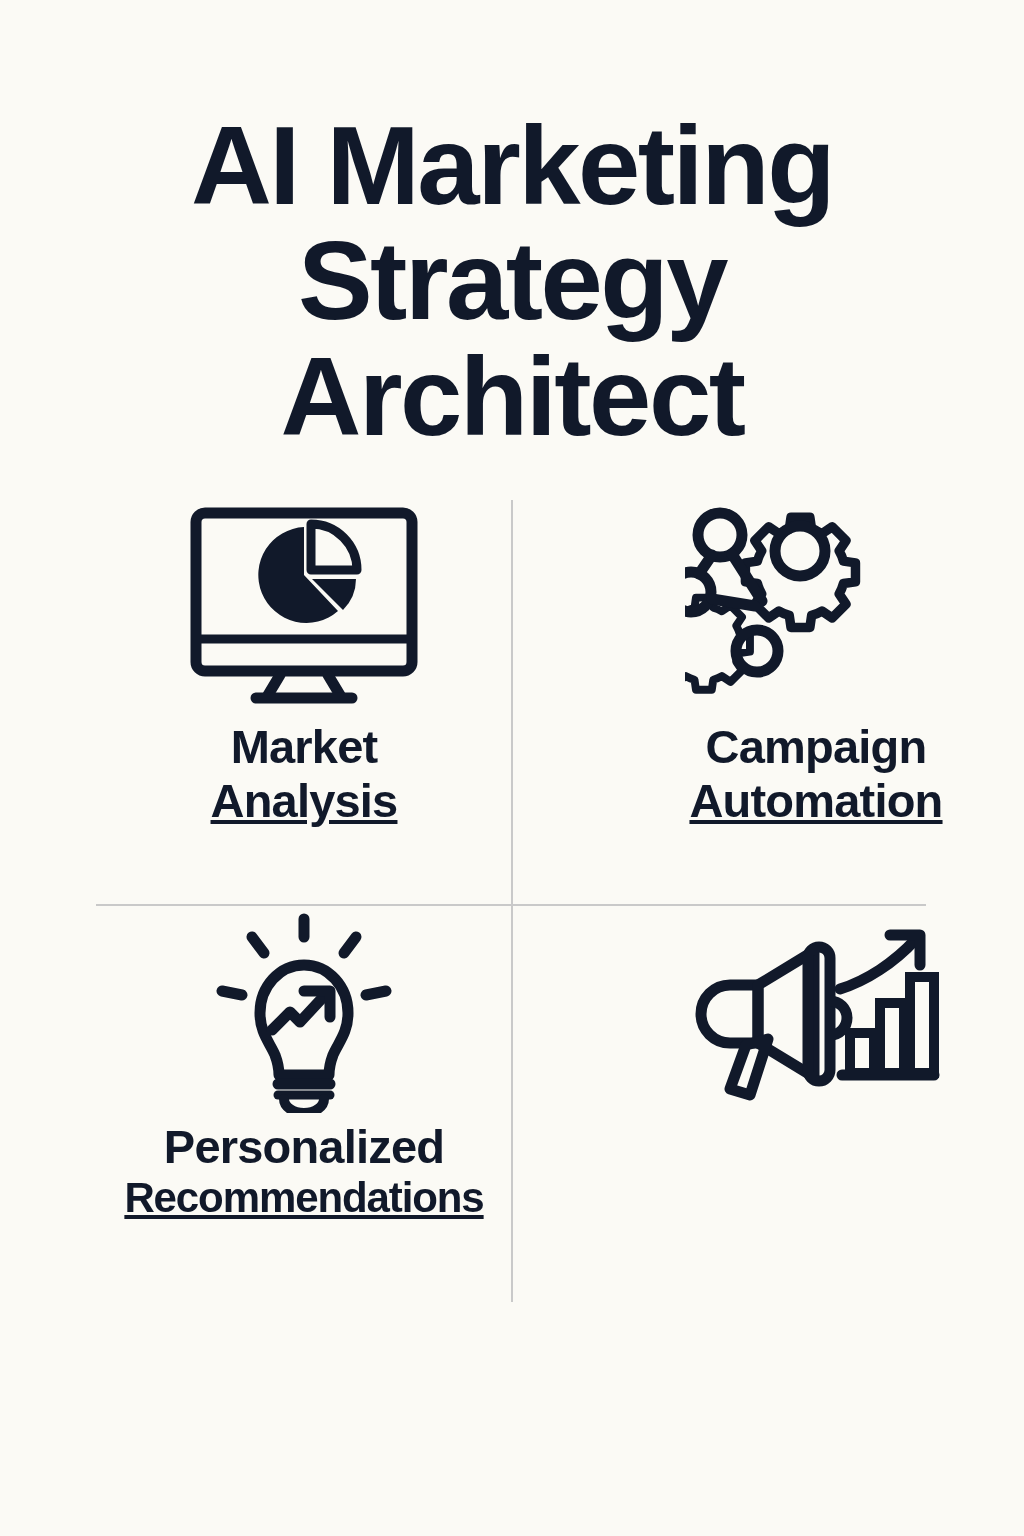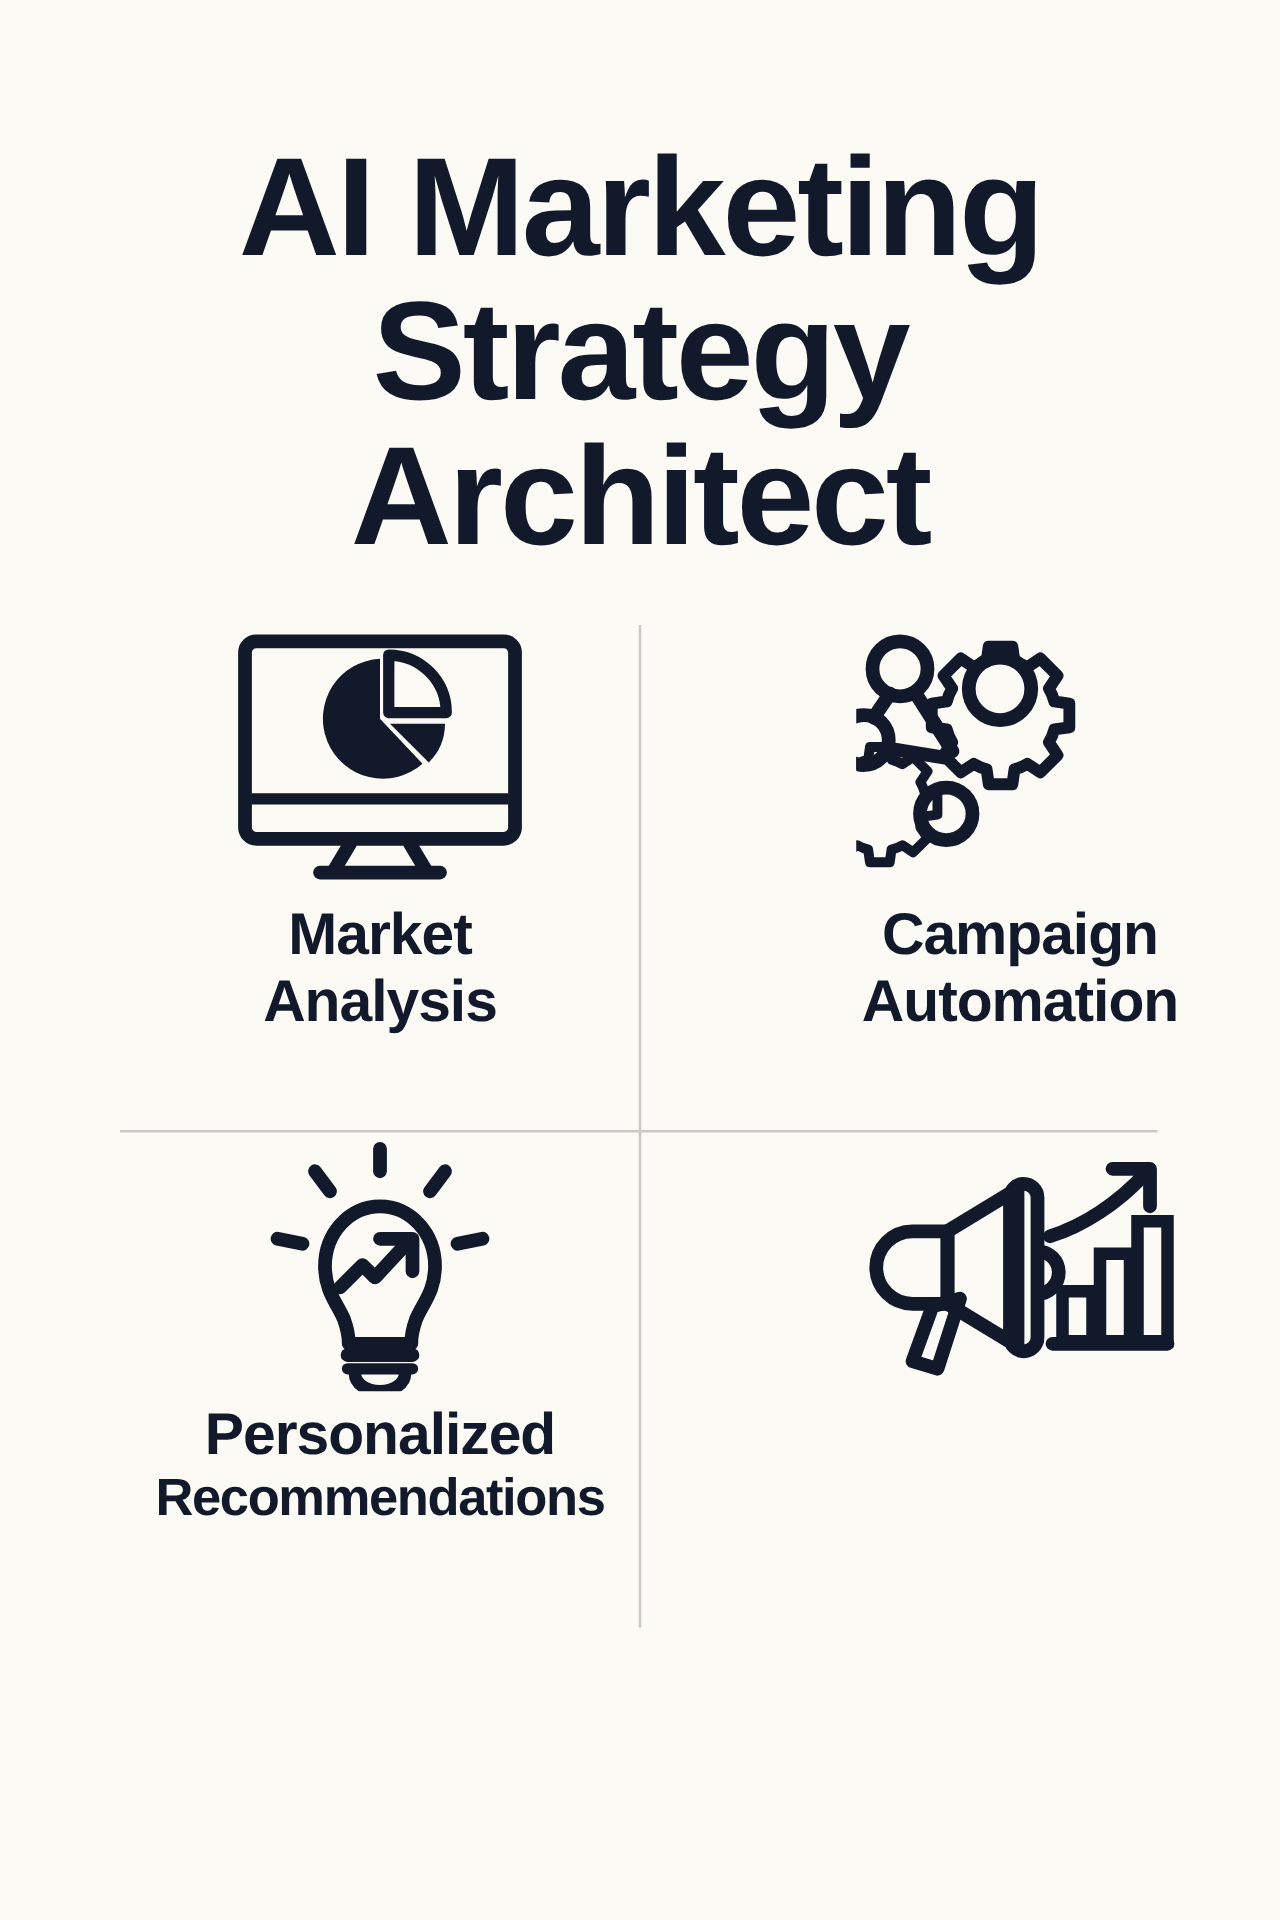--- a/index.html
+++ b/index.html
@@ -73,21 +73,21 @@
 
   .label {
     color: #11192A;
     text-align: center;
     font-family: "Liberation Sans", sans-serif;
     font-weight: bold;
     font-size: 47px;
     line-height: 1.14;
     letter-spacing: -0.8px;
   }
-  .label .l2 { display: block; }
+  .label .l2 { display: block; text-decoration: underline; }
   .label.small-second .l2 {
     font-size: 42px;
     letter-spacing: -1.1px;
   }
 
   
   .divider-v {
     position: absolute;
     left: 511px;
     top: 500px;

